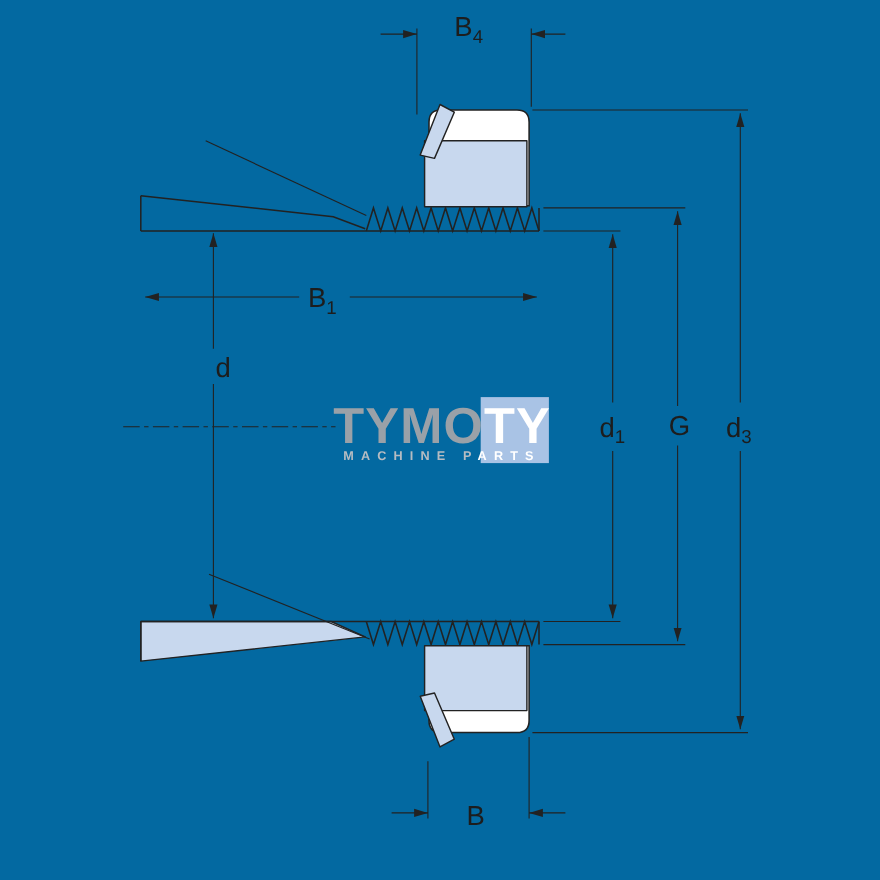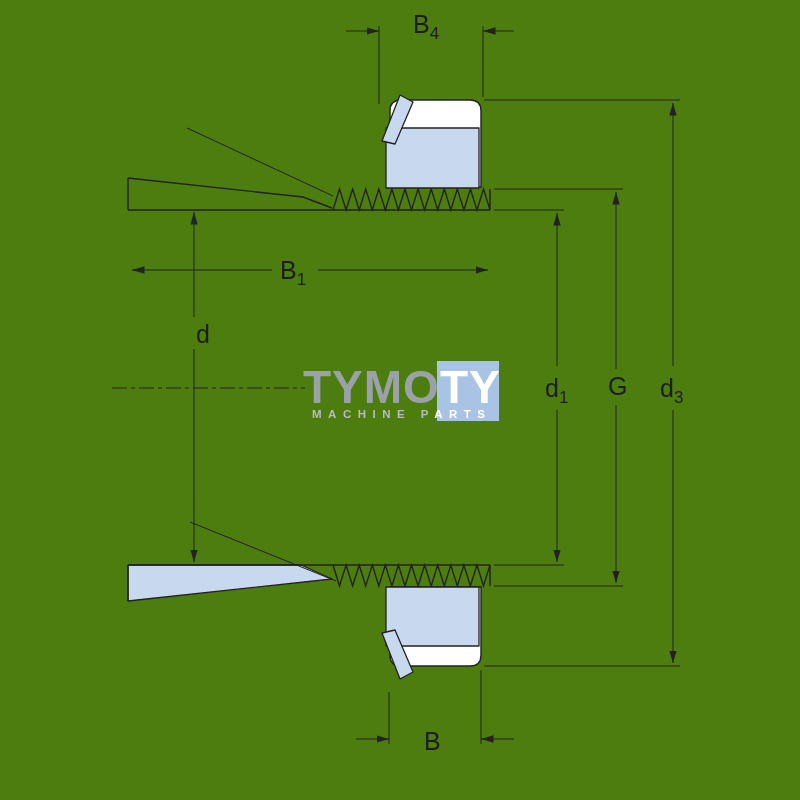--- a/index.html
+++ b/index.html
@@ -1,16 +1,16 @@
 <!DOCTYPE html>
 <html><head>
 <meta charset="utf-8">
 <style>
   html,body{margin:0;padding:0;background:#fff;}
-  #stage{position:relative;width:800px;height:800px;background:#4d7c0f;overflow:hidden;}
+  #stage{position:relative;width:800px;height:800px;background:#0369a1;overflow:hidden;}
   svg{display:block;}
   text{font-family:"Liberation Sans", sans-serif;fill:#1d1d1d;}
   .dim-label{font-size:25px;}
   .dim-sub{font-size:17px;}
   .wm-title{font-size:46px;font-weight:bold;letter-spacing:1px;}
   .wm-sub{font-size:11.5px;font-weight:bold;letter-spacing:6.5px;}
   .ol{stroke:#222;stroke-width:1.4;fill:none;}
   .thin{stroke:#222;stroke-width:1;fill:none;}
   .part{stroke:#222;stroke-width:1.3;stroke-linejoin:round;}
   .whitebody{fill:#ffffff;stroke:#222;stroke-width:1.4;}

